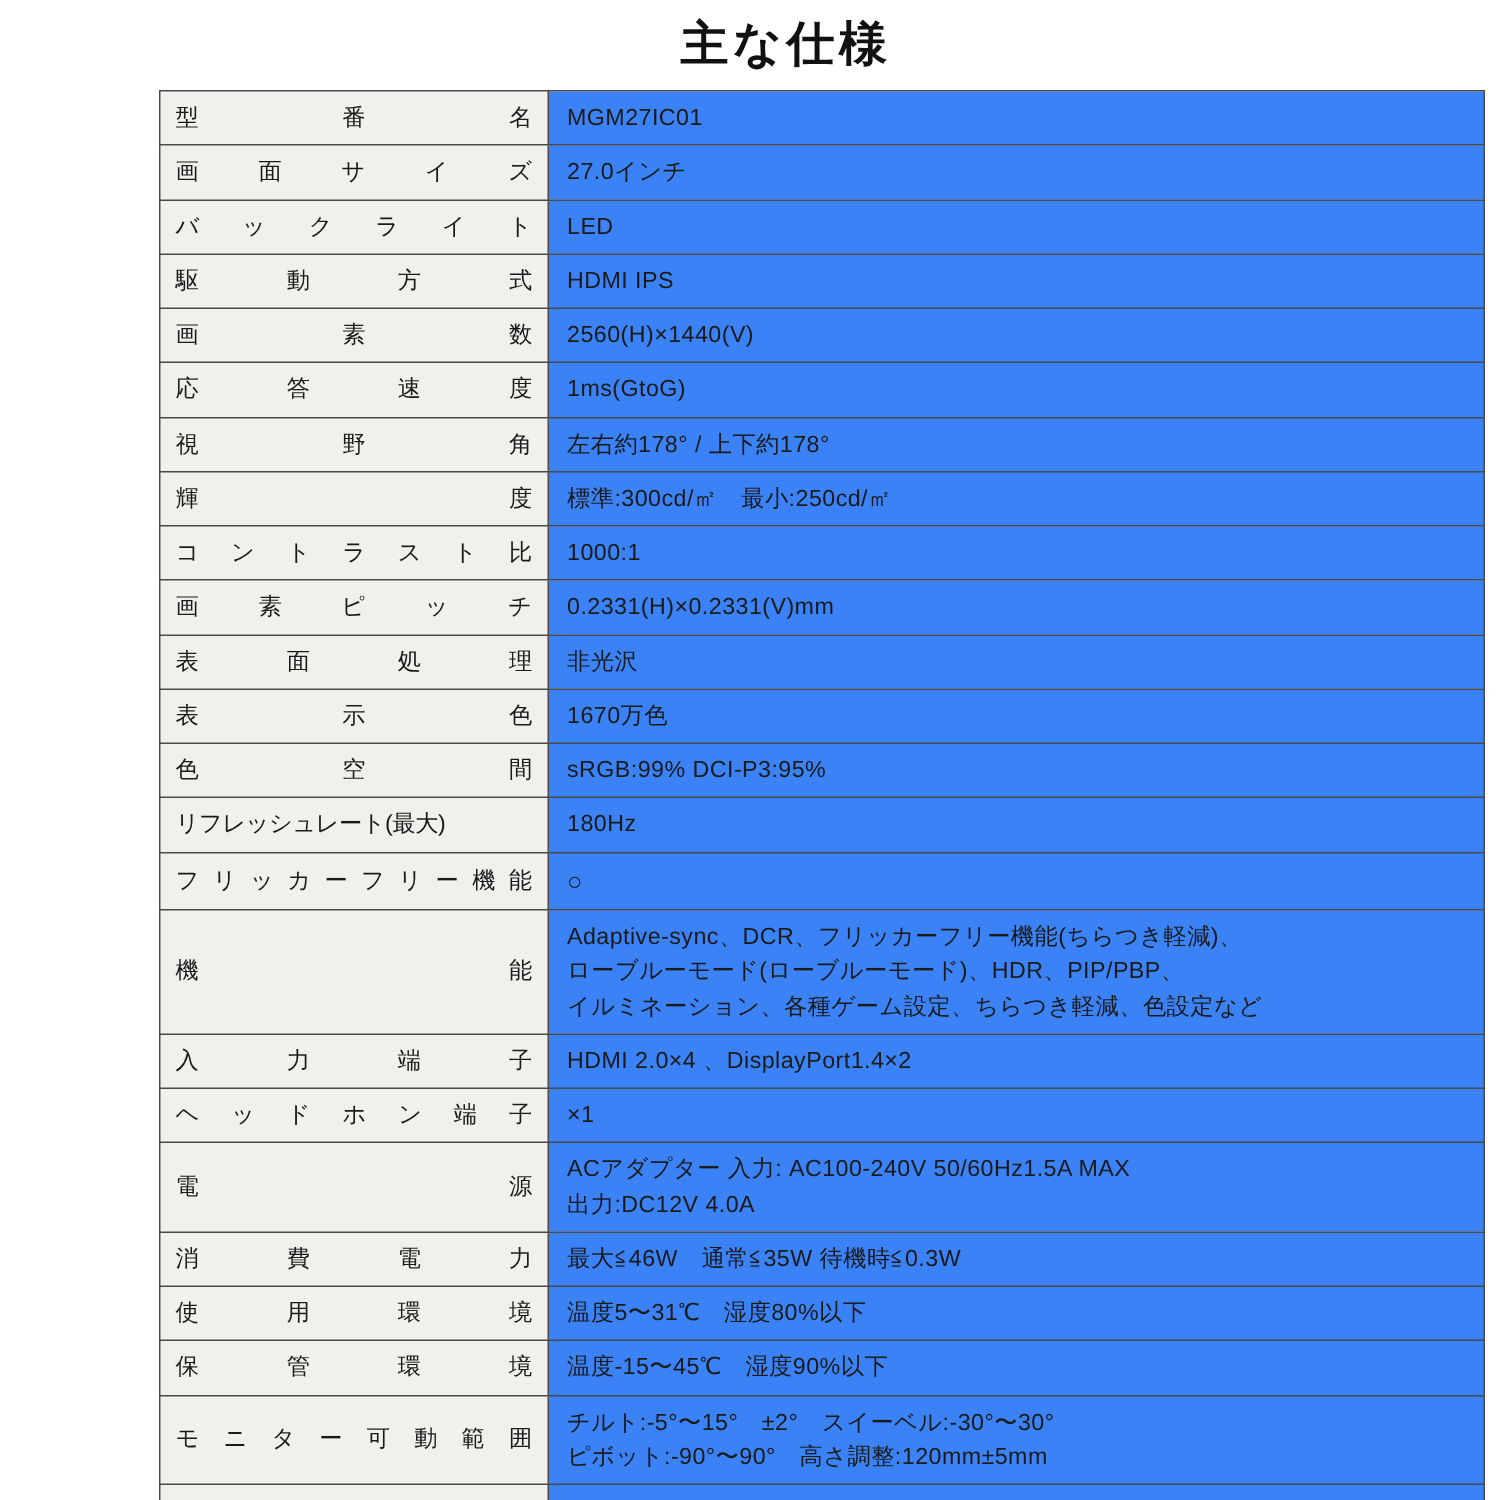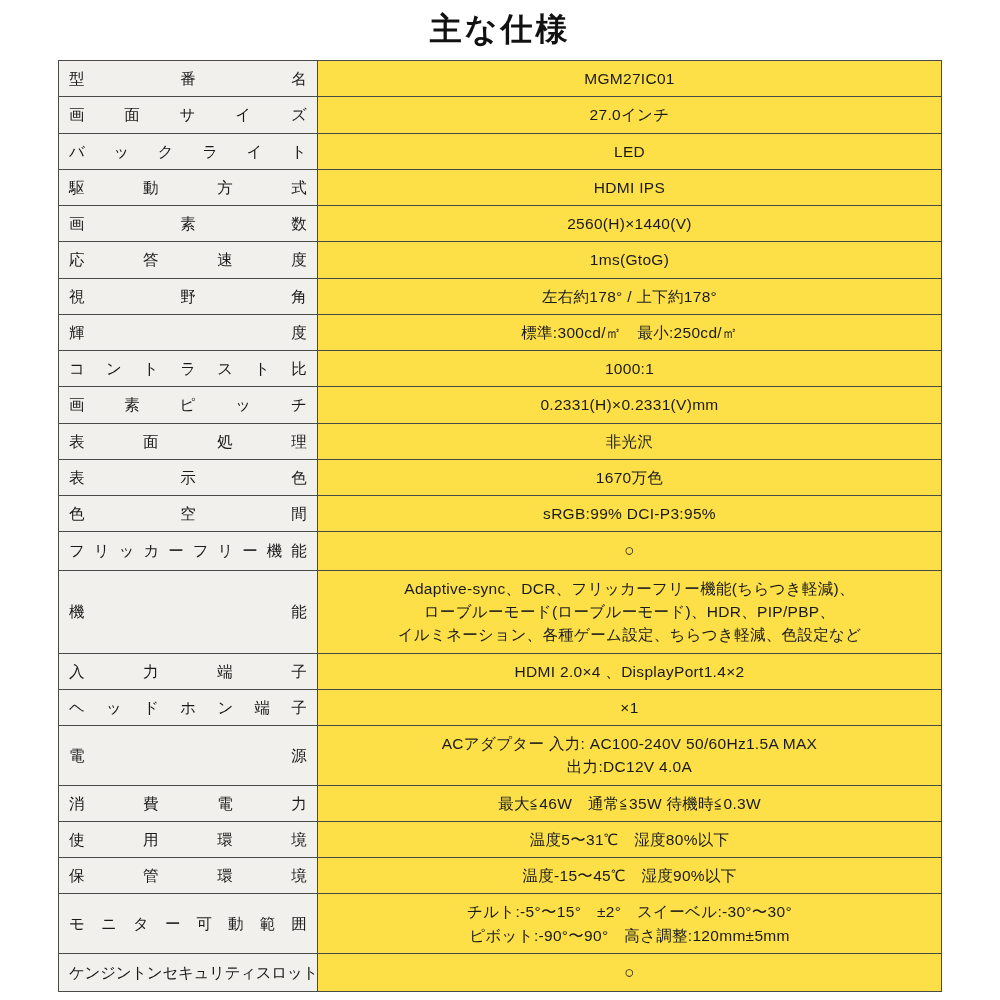--- a/index.html
+++ b/index.html
@@ -12,20 +12,21 @@
     height: 1000px;
     font-family: "Liberation Sans", sans-serif;
     color: #1a1a1a;
     overflow: hidden;
   }
   .page {
     width: 1000px;
     height: 1000px;
     position: relative;
     box-sizing: border-box;
+    padding-left: 48px;
   }
   .doc-title {
     text-align: center;
     font-family: "Liberation Serif", serif;
     font-weight: bold;
     font-size: 32px;
     letter-spacing: 3px;
     padding-top: 8px;
     padding-bottom: 8px;
     color: #111111;
@@ -60,24 +61,23 @@
     justify-content: space-between;
     width: 100%;
   }
   td.label.nospread .lbl-inner {
     display: block;
     text-align: left;
     letter-spacing: -0.3px;
   }
   td.value {
     padding: 6px 12px;
-    background: #fde047;
+    background: #3b82f6;
     font-size: 16px;
     letter-spacing: 0.3px;
-    text-align: center;
   }
   td.value .line {
     display: block;
     white-space: pre;
   }
   .circle-mark {
     font-size: 17px;
   }
 </style>
 </head>
@@ -248,20 +248,28 @@
           <tr>
             <td class="label">
               <span class="lbl-inner">
                 <span>色</span>
                 <span>空</span>
                 <span>間</span>
               </span>
             </td>
             <td class="value">
               <span class="line">sRGB:99% DCI-P3:95%</span>
+            </td>
+          </tr>
+          <tr>
+            <td class="label nospread">
+              <span class="lbl-inner">リフレッシュレート(最大)</span>
+            </td>
+            <td class="value">
+              <span class="line">180Hz</span>
             </td>
           </tr>
           <tr>
             <td class="label">
               <span class="lbl-inner">
                 <span>フ</span>
                 <span>リ</span>
                 <span>ッ</span>
                 <span>カ</span>
                 <span>ー</span>

